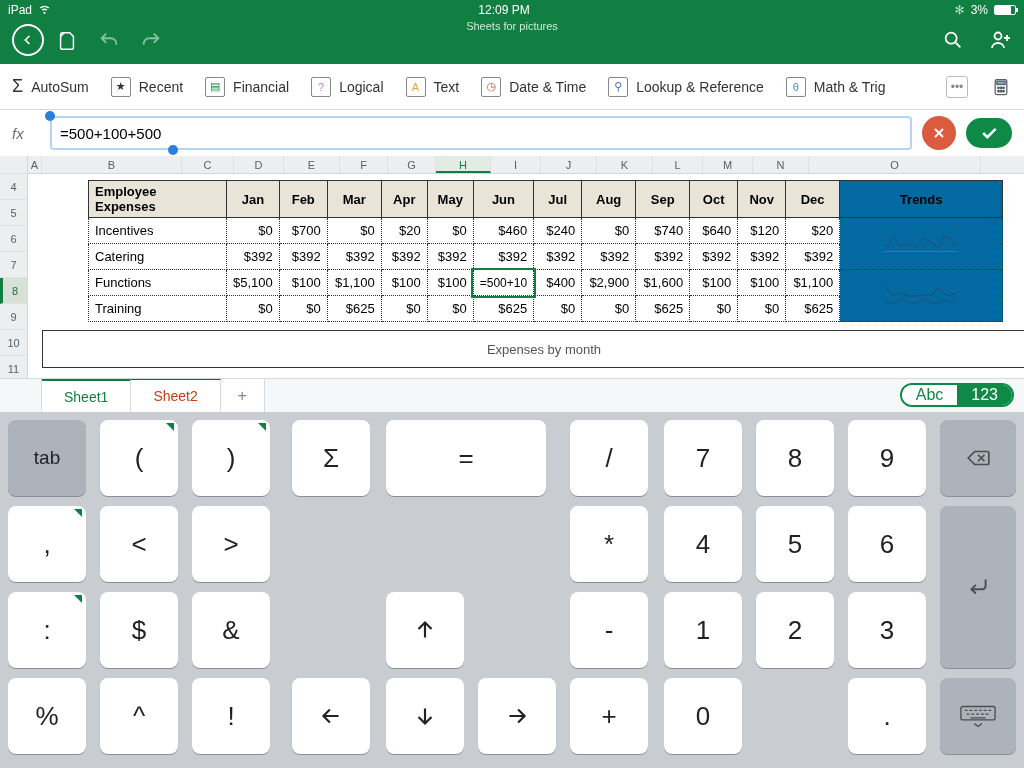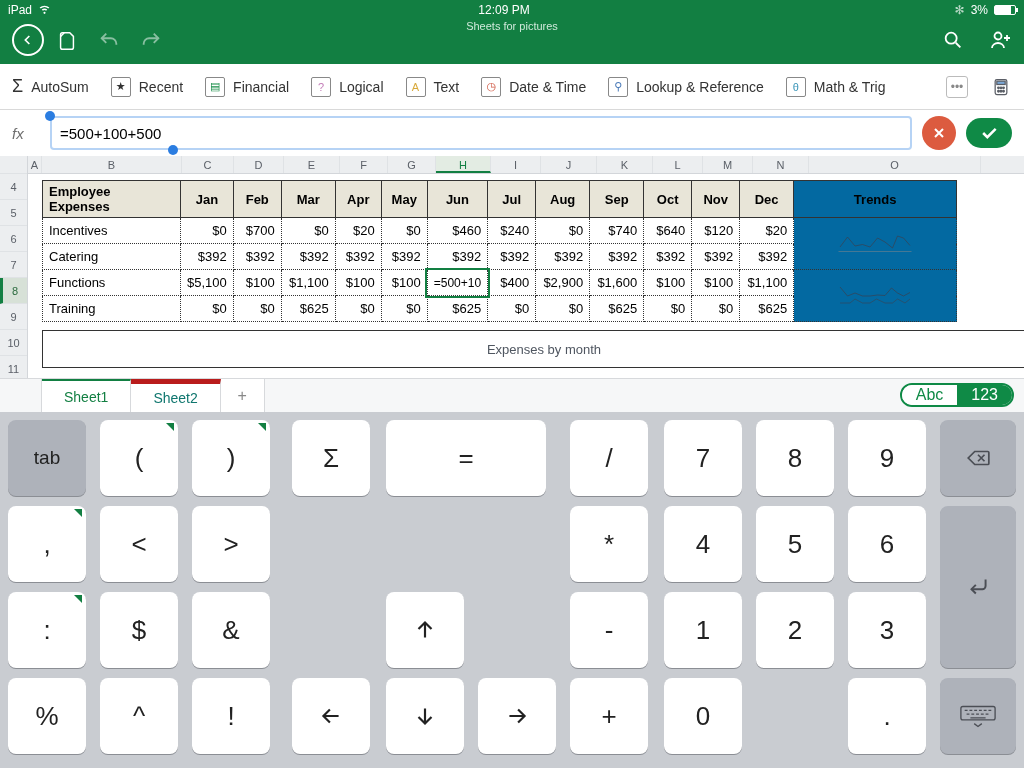--- a/index.html
+++ b/index.html
@@ -49,33 +49,33 @@
 .rowhdrs div { height: 26px; line-height: 26px; font-size: 11px; color: #5b6068; text-align: center; border-bottom: 1px solid #dfe2e5; }
 .rowhdrs div:first-child { height: 18px; line-height: 18px; }
 .rowhdrs .sel { background: #d7e1d7; color: #2b6b3e; border-left: 3px solid #127f42; }
 .gridwrap { flex: 1; overflow: hidden; }
 .colhdrs { display: flex; background: #eceef0; height: 18px; border-bottom: 1px solid #d3d6da; }
 .colhdrs div { flex: none; font-size: 11px; color: #5b6068; text-align: center; line-height: 18px; border-right: 1px solid #dfe2e5; }
 .colhdrs .sel { color: #127f42; border-bottom: 2px solid #127f42; background: #e3ece3; }
 
 
 .datatable { position: absolute; left: 42px; top: 24px; }
-.dt { border-collapse: collapse; font-size: 13px; }
+.dt { border-collapse: collapse; font-size: 13px; margin-left: 46px; }
 .dt th, .dt td { border: 1px dotted #333; padding: 3px 6px; height: 26px; background: #fff; }
 .dt th { background: #e8e5d8; font-weight: bold; border: 1px solid #333; }
 .dt td { text-align: right; }
 .dt td.lab { text-align: left; }
 .dt .trends { background: #0369a1; width: 160px; }
 .activecell { outline: 2px solid #127f42; background: #fff !important; text-align: left !important; font-size: 12px; }
 
 .chartbox { height: 38px; background:#fff; border:1px solid #333; display:flex; align-items:center; justify-content:center; font-size:13px; color:#4f5660; margin-top: 8px; }
 
 
 .sheettabs { height: 34px; border-top: 1px solid #d7d9dc; background: #f6f7f8; display: flex; align-items: stretch; position: relative; }
-.sheettabs .stab { padding: 0 22px; display:flex;align-items:center; font-size: 14px; color: #0f766e; border-right: 1px solid #d7d9dc; cursor: pointer; background:#fff; border-top:5px solid #b91c1c; }
+.sheettabs .stab { padding: 0 22px; display:flex;align-items:center; font-size: 14px; color: #c2410c; border-right: 1px solid #d7d9dc; cursor: pointer; background:#fff; border-top:1px solid #b91c1c; }
 .sheettabs .stab.active { color: #127f42; font-weight: 500; border-top: 2px solid #127f42; }
 .sheettabs .add { width: 44px; display:flex;align-items:center;justify-content:center; color:#888; cursor:pointer; border-right:1px solid #d7d9dc; background:#fff;}
 .toggle { position: absolute; right: 10px; top: 4px; display: flex; border: 2px solid #0f8a46; border-radius: 14px; overflow: hidden; height: 24px; }
 .toggle span { padding: 0 14px; font-size: 16px; display:flex;align-items:center; }
 .toggle .a { color: #0f8a46; background:#fff; }
 .toggle .b { color: #fff; background: #0f8a46; }
 
 
 .kb { position:absolute; bottom:0; left:0; right:0; height: 356px; background: #c9ccd1; padding: 8px; }
 .kb-grid { position: relative; width: 100%; height: 100%; }

